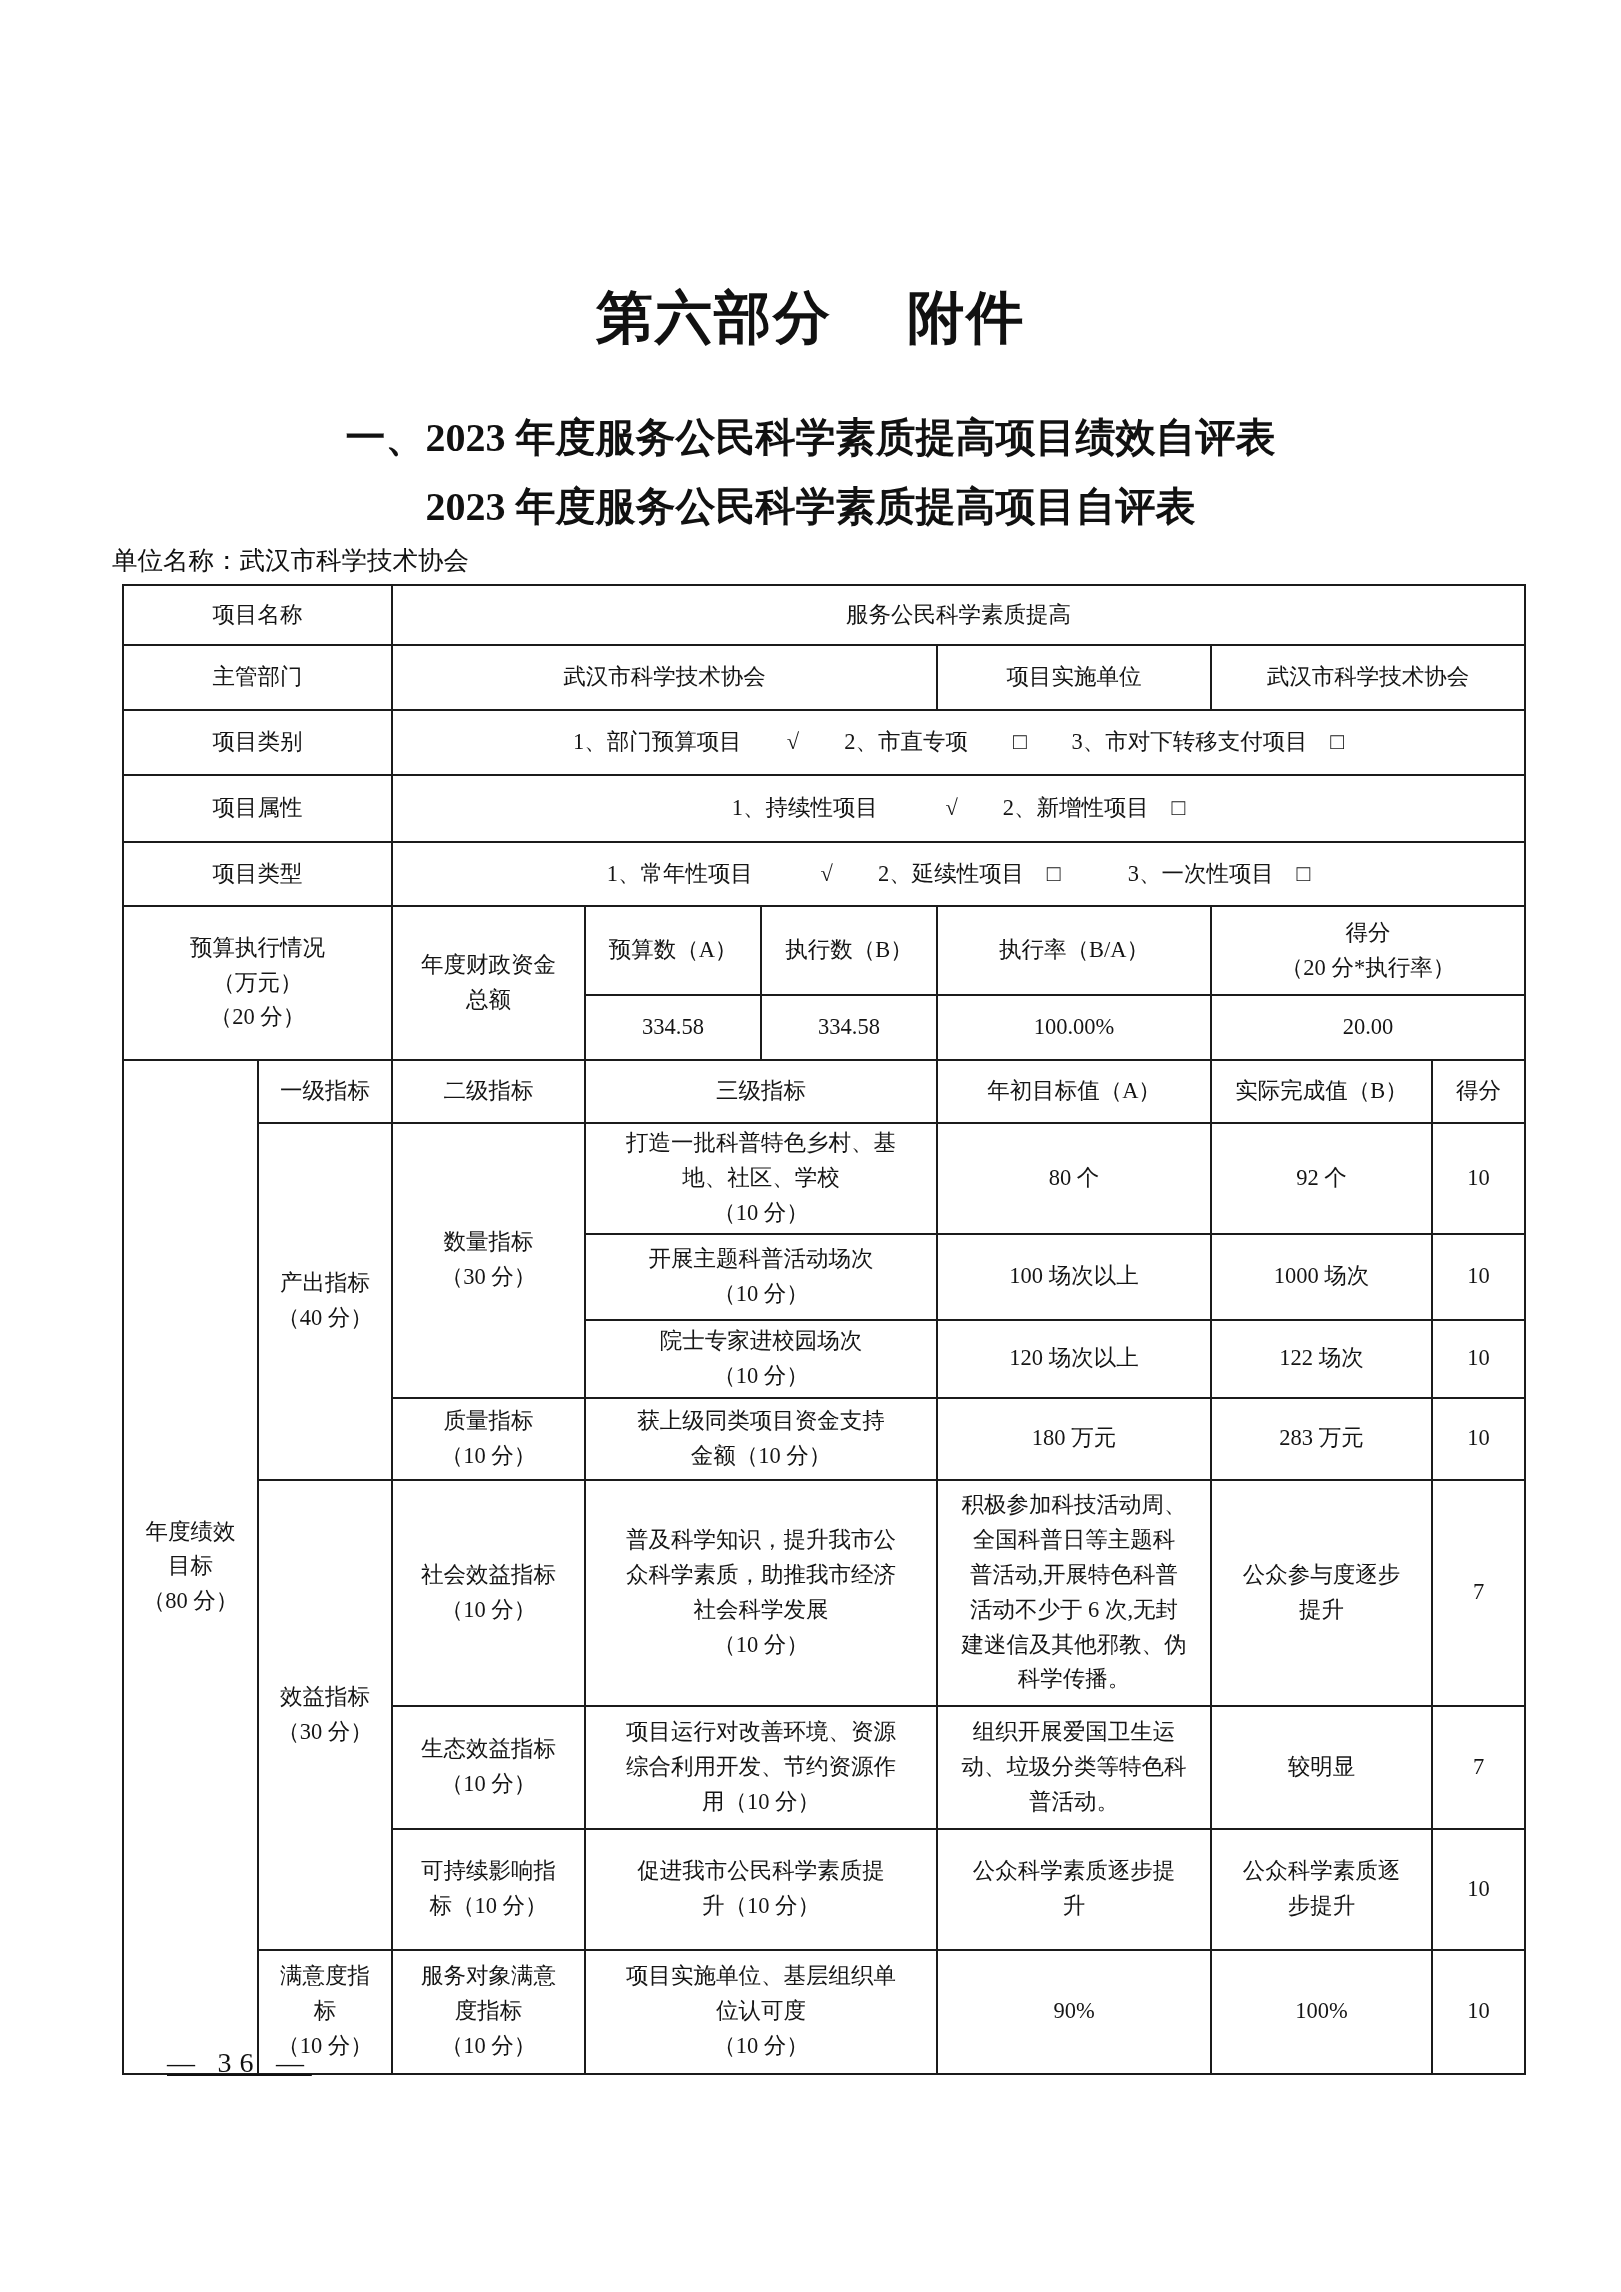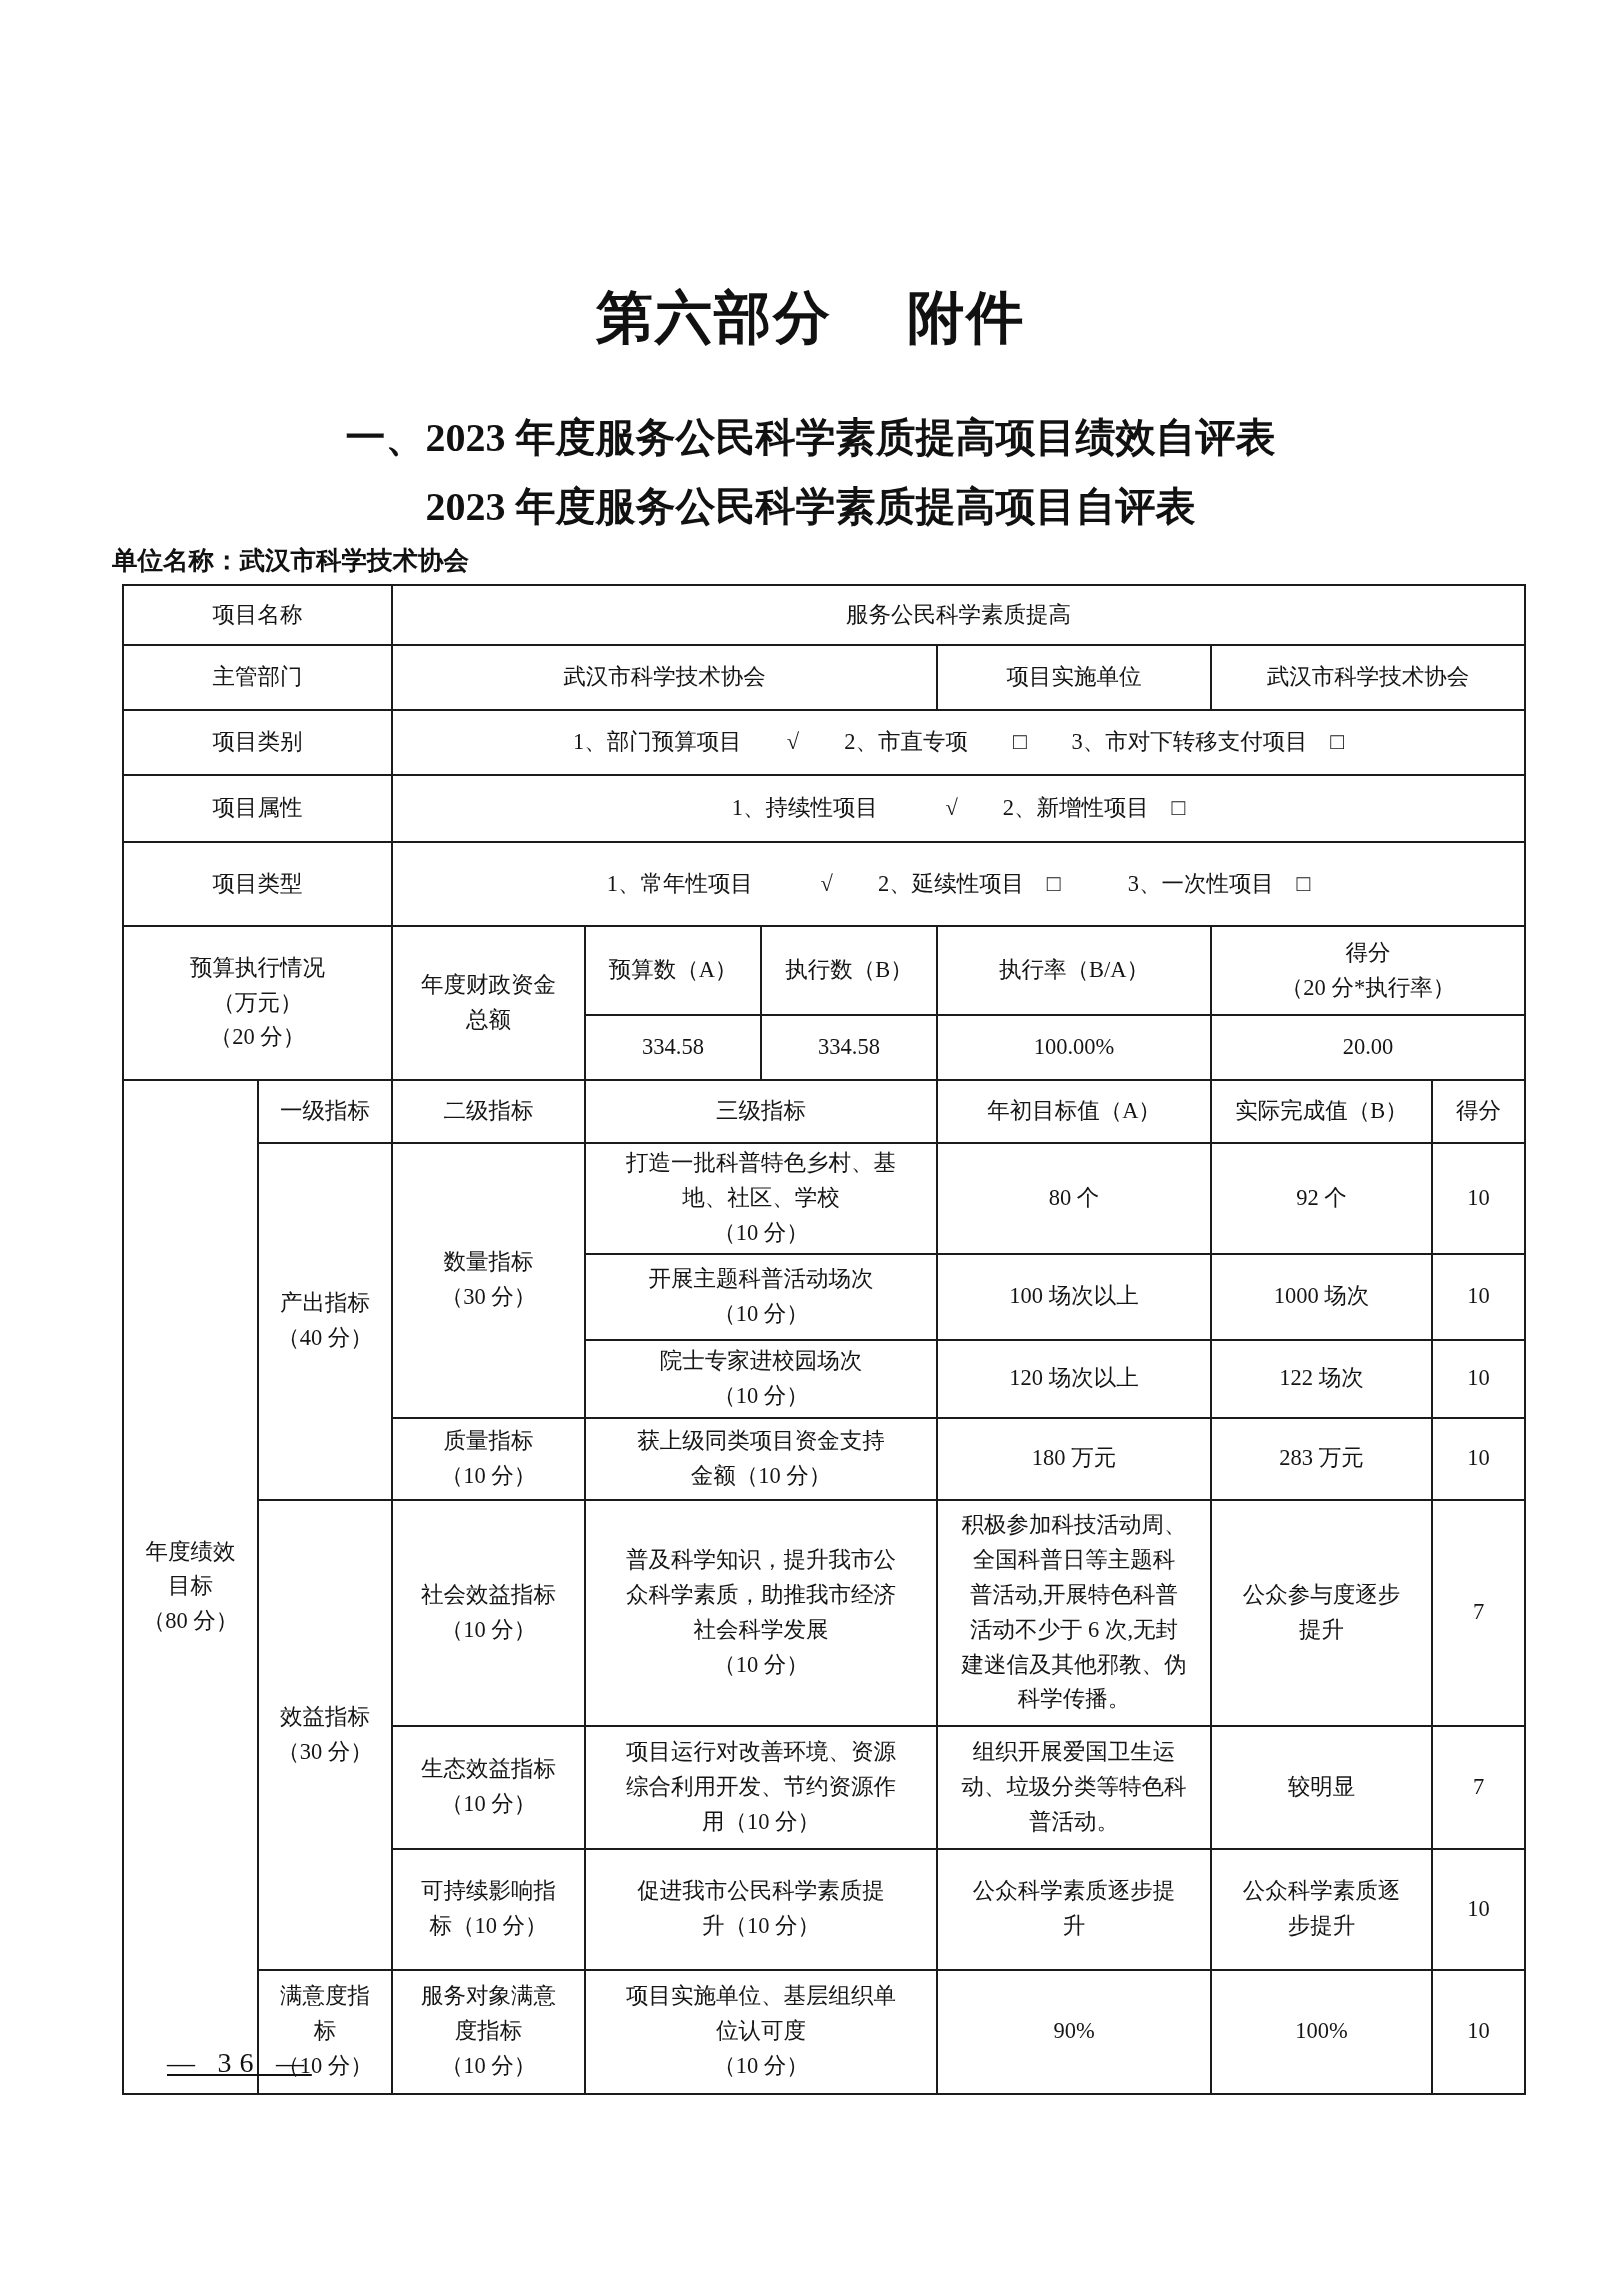--- a/index.html
+++ b/index.html
@@ -43,21 +43,21 @@
     width: 100%;
     text-align: center;
     font-size: 40px;
     font-weight: 700;
   }
   .unit-name {
     position: absolute;
     top: 543px;
     left: 112px;
     font-size: 25.5px;
-    font-weight: 700;
+    font-weight: 400;
   }
   table.eval-table {
     position: absolute;
     top: 584px;
     left: 110px;
     width: 1404px;
     border-collapse: collapse;
     table-layout: fixed;
     border: 2.9px solid #1b1b1b;
     margin-left: 12px;
@@ -117,21 +117,21 @@
           <td colspan="2">武汉市科学技术协会</td>
         </tr>
         <tr style="height: 65px;">
           <td colspan="2">项目类别</td>
           <td colspan="6">1、部门预算项目　　√　　2、市直专项　　□　　3、市对下转移支付项目　□</td>
         </tr>
         <tr style="height: 67px;">
           <td colspan="2">项目属性</td>
           <td colspan="6">1、持续性项目　　　√　　2、新增性项目　□</td>
         </tr>
-        <tr style="height: 84px;">
+        <tr style="height: 64px;">
           <td colspan="2">项目类型</td>
           <td colspan="6">1、常年性项目　　　√　　2、延续性项目　□　　　3、一次性项目　□</td>
         </tr>
         <tr style="height: 89px;">
           <td colspan="2" rowspan="2">预算执行情况
 （万元）
 （20 分）</td>
           <td rowspan="2">年度财政资金
 总额</td>
           <td>预算数（A）</td>

